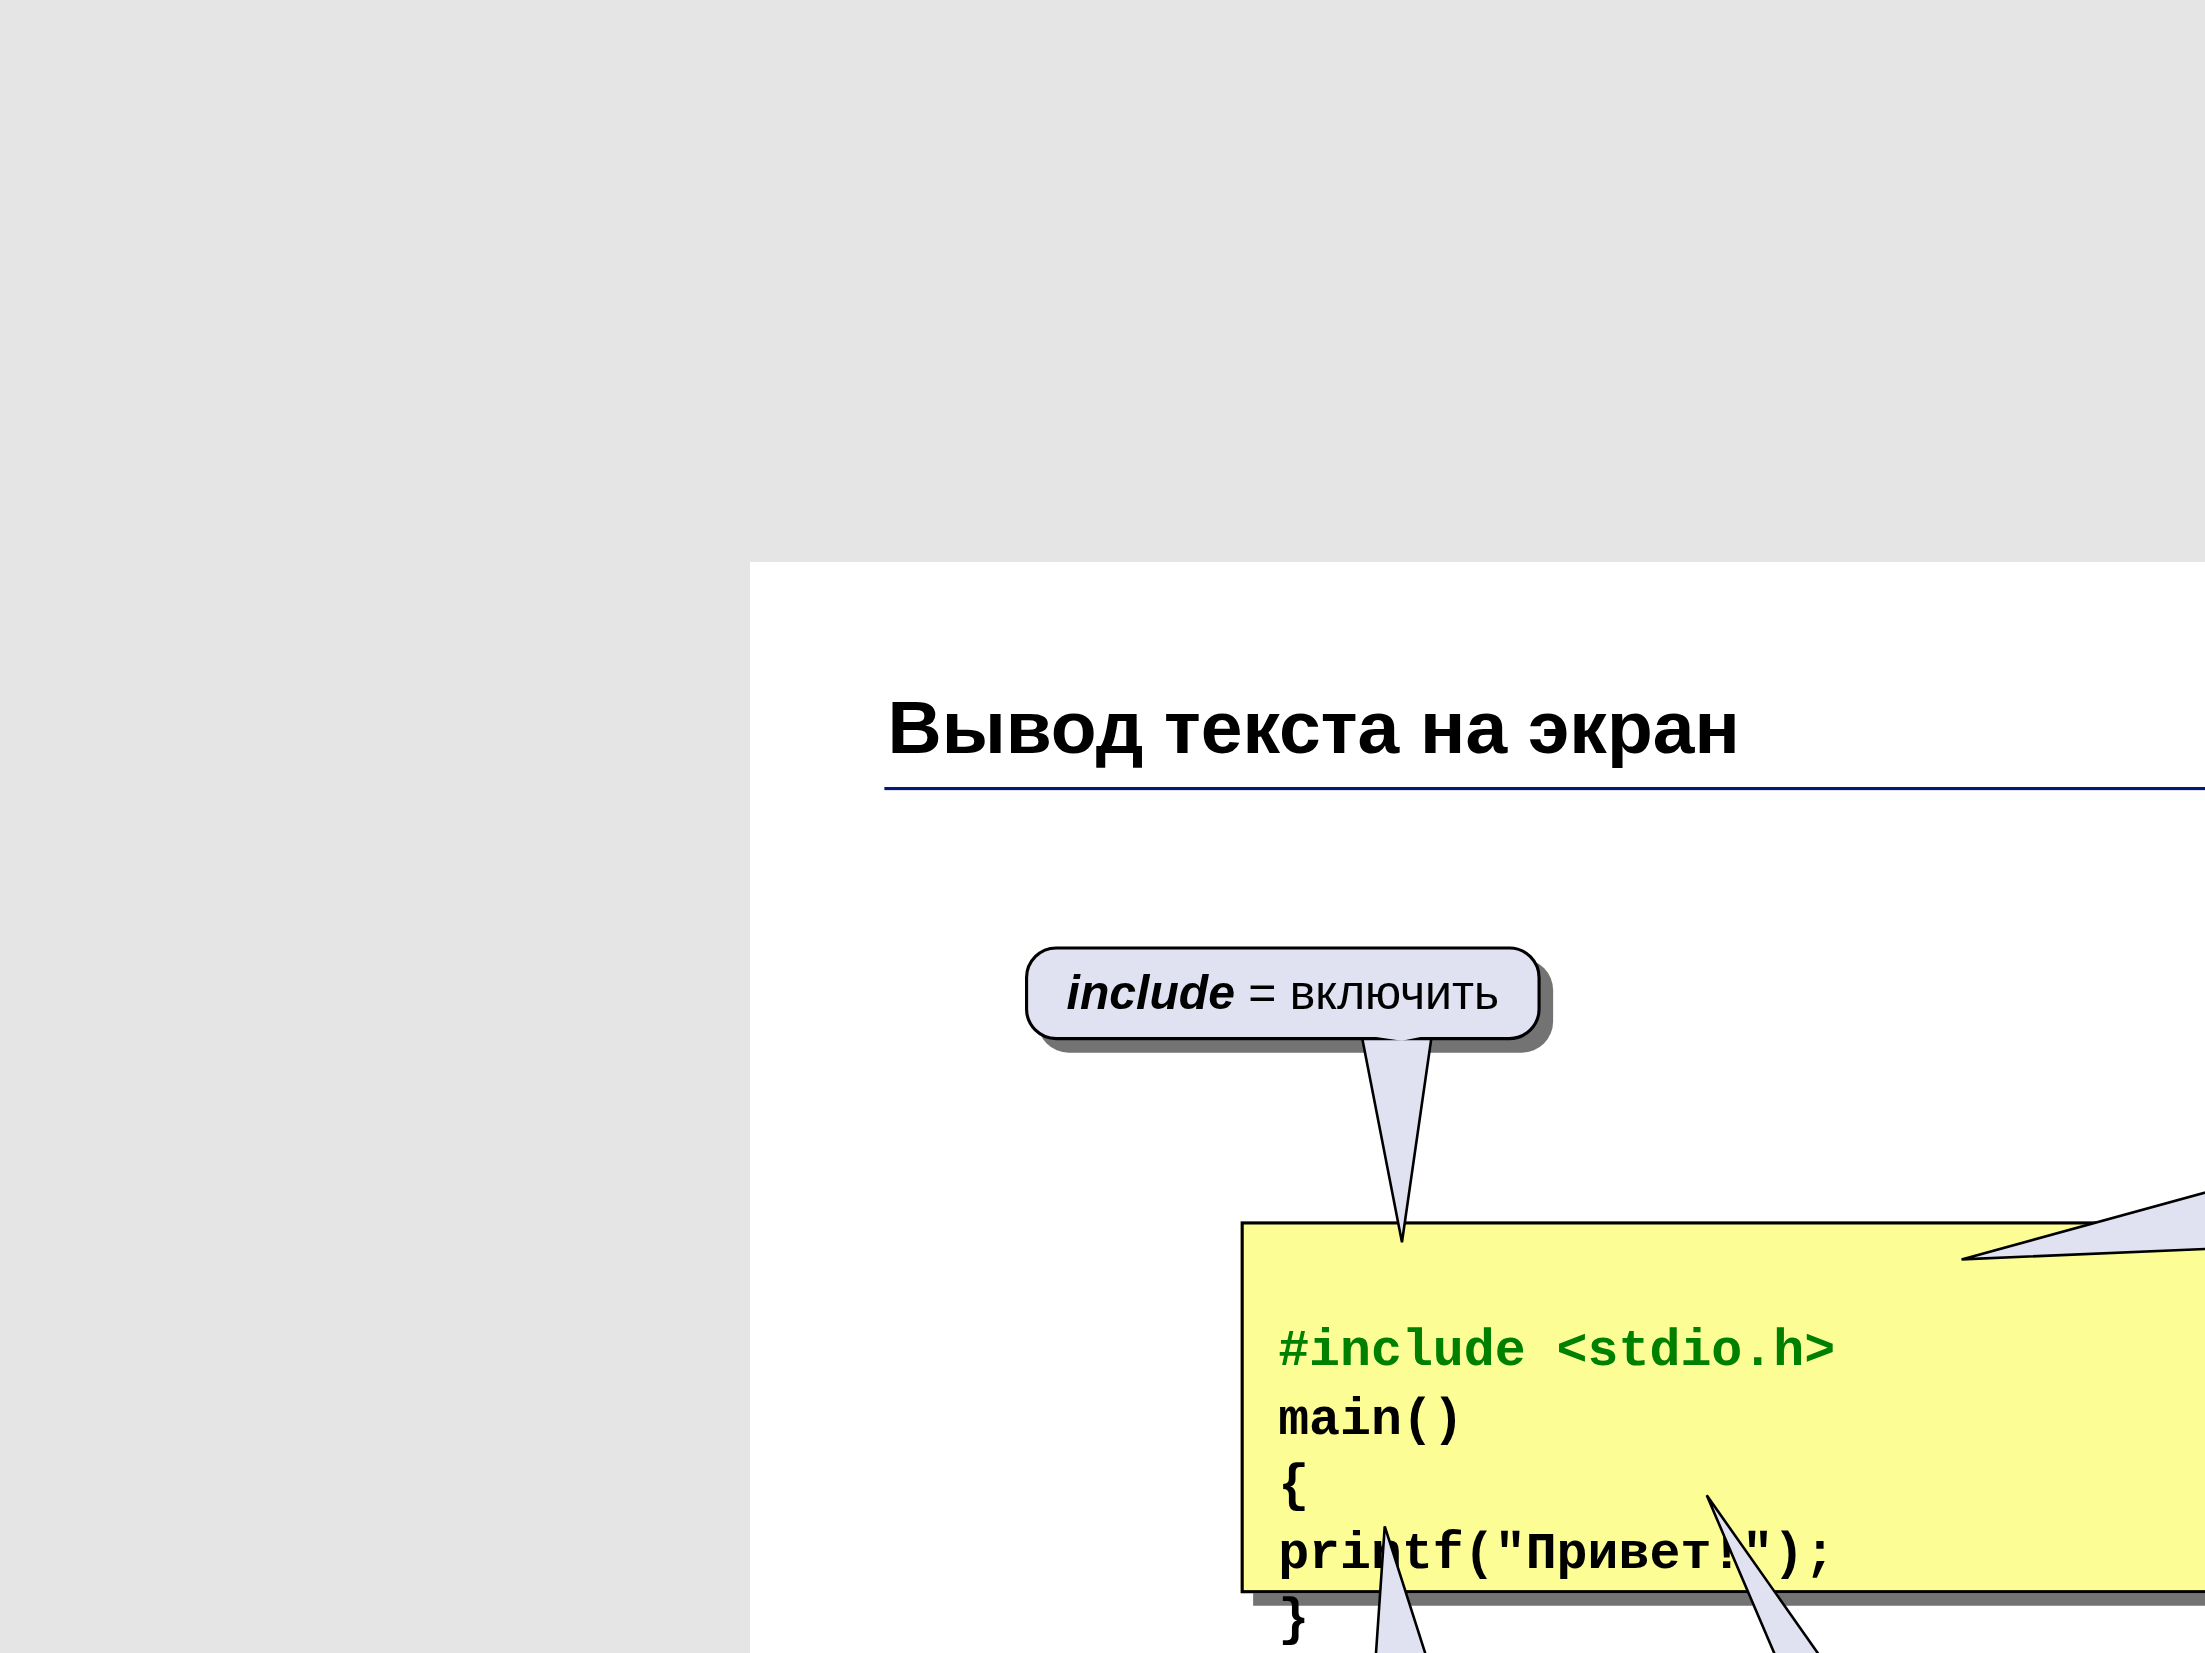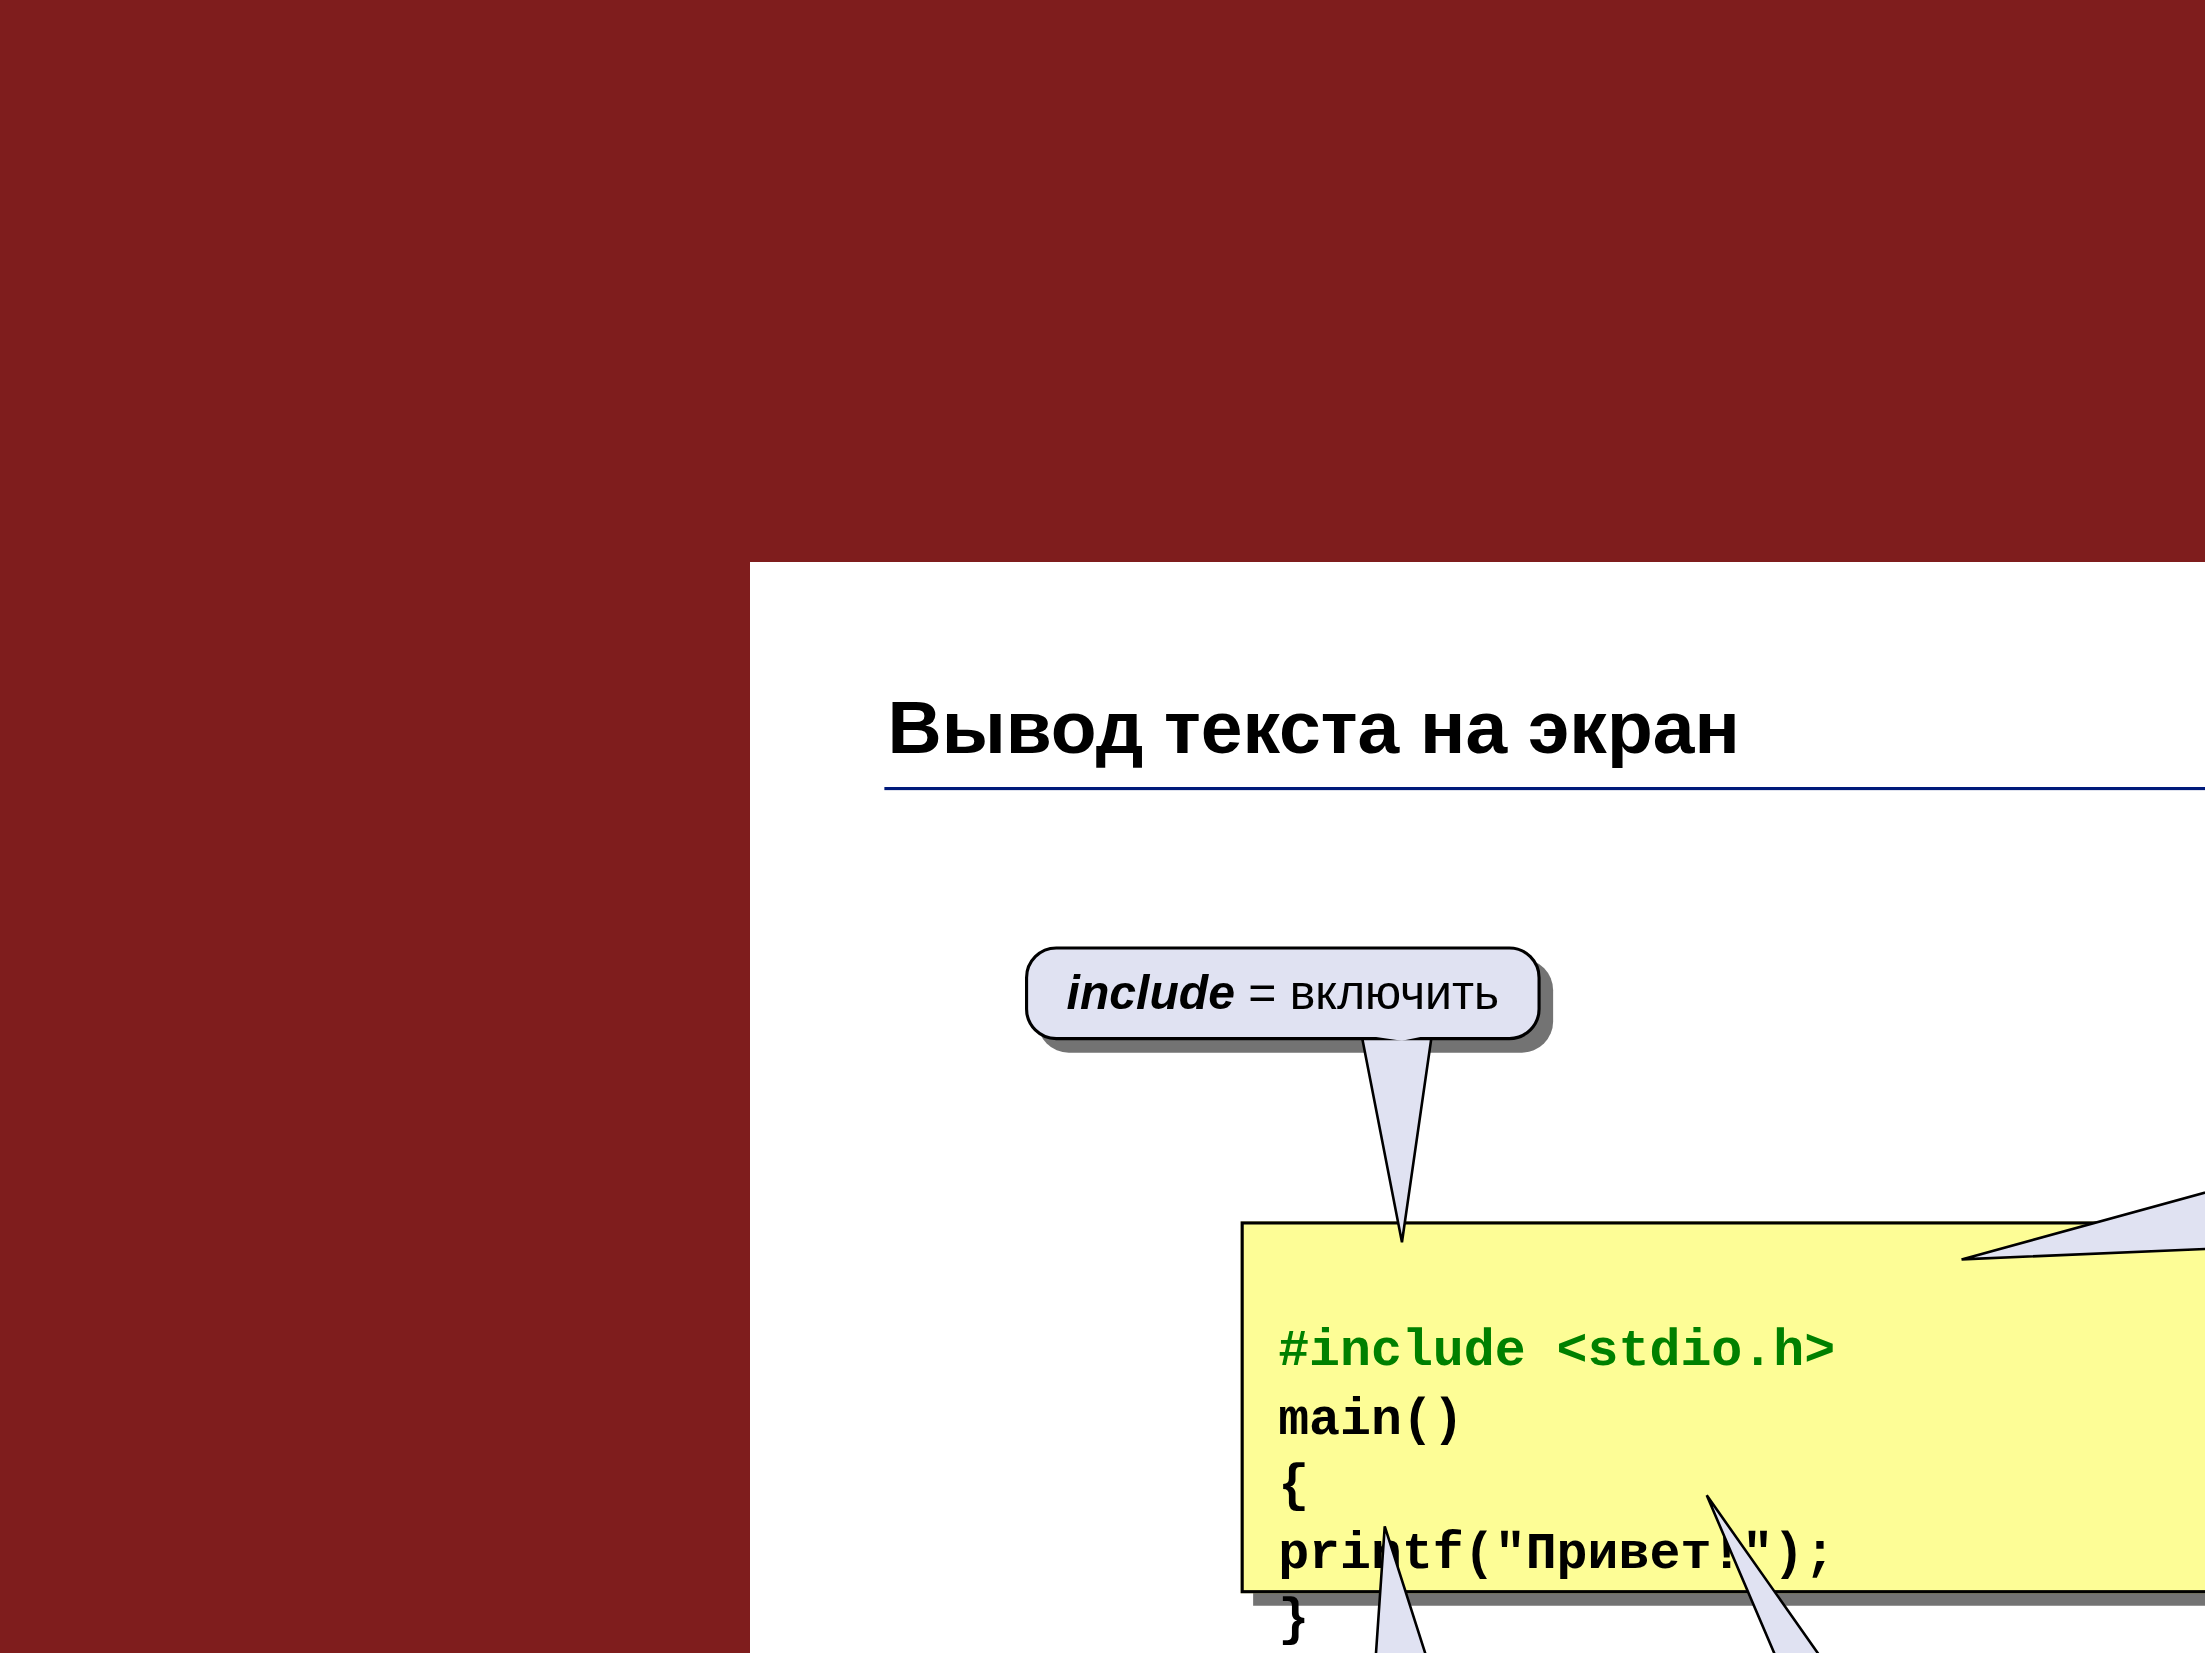--- a/index.html
+++ b/index.html
@@ -17,21 +17,21 @@
     background: #fff;
     width: 100%;
     height: 100%;
   }
   #stage-wrap {
     width: 100vw;
     height: 100vh;
     display: flex;
     align-items: center;
     justify-content: center;
-    background:#7f1d1d;
+    background:#e5e5e5;
   }
   #stage {
     position: relative;
     width: var(--slide-w);
     height: var(--slide-h);
     background: #fff;
     transform-origin: top left;
   }
   .title {
     position: absolute;

